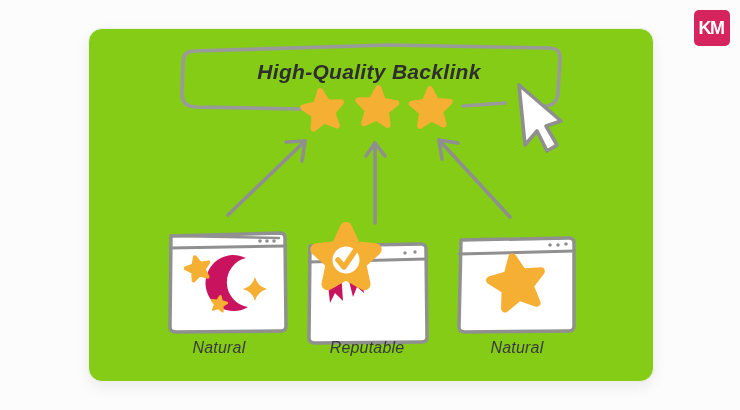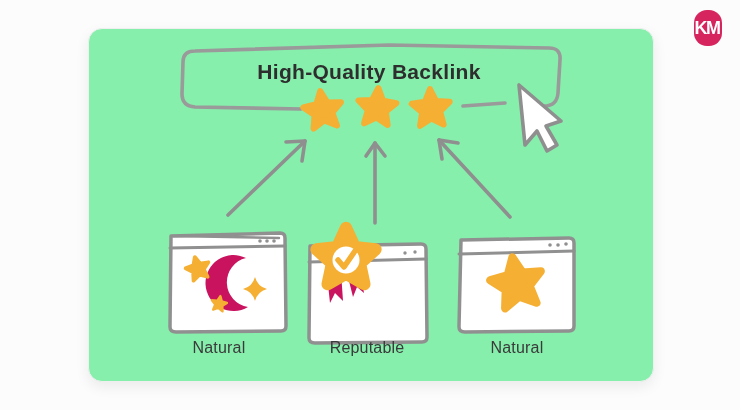--- a/index.html
+++ b/index.html
@@ -3,39 +3,40 @@
 <meta charset="utf-8">
 <style>
   html,body{margin:0;padding:0;}
   body{
     width:740px;height:410px;position:relative;overflow:hidden;
     background:#fcfcfc;
     font-family:"Liberation Sans", sans-serif;
   }
   .card{
     position:absolute;left:88px;top:28px;width:564px;height:352px;
-    background:#86efac;border:1px solid #efefef;border-radius:14px;
+    background:#84cc16;border:1px solid #efefef;border-radius:14px;
     box-shadow:0 5px 14px rgba(0,0,0,0.07);
+    font-style:italic;
   }
   .card svg{position:absolute;left:0;top:0;}
   .diagram-title{
     position:absolute;left:120px;top:31px;width:320px;height:28px;
     text-align:center;font-size:21px;font-weight:700;color:#2e2e2e;
     letter-spacing:0.3px;
   }
   .source-label{
     position:absolute;top:310px;width:140px;text-align:center;
     font-size:16px;color:#3a3a3a;letter-spacing:0.2px;
   }
   .label-natural{left:60px;}
   .label-reputable{left:208px;}
   .label-relevant{left:358px;}
   .logo{
-    position:absolute;left:694px;top:10px;width:28px;height:36px;
-    background:#d5245e;border-radius:13px;
+    position:absolute;left:694px;top:10px;width:36px;height:36px;
+    background:#d5245e;border-radius:5px;
     display:flex;align-items:center;justify-content:center;
   }
   .logo span{
     color:#ffffff;font-weight:700;font-size:18px;letter-spacing:-1.5px;
     transform:translateX(-1px);
   }
 </style>
 </head>
 <body>
 

